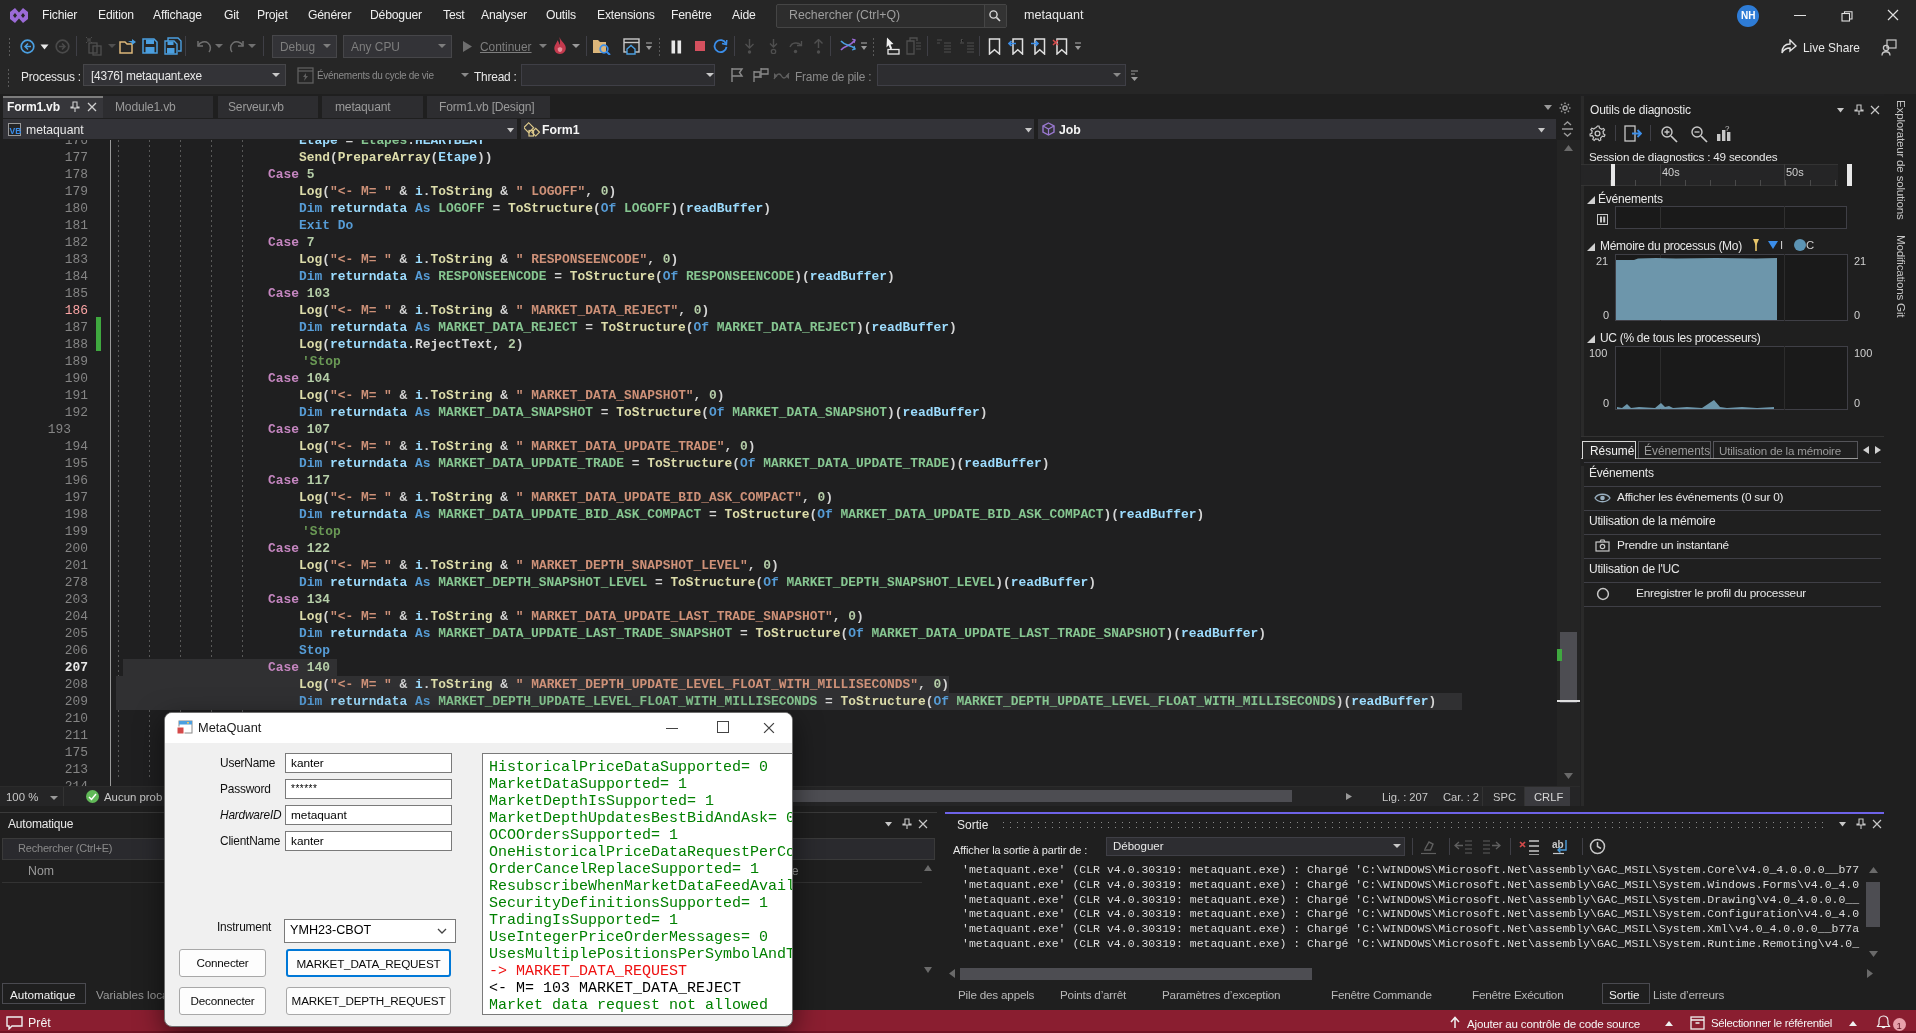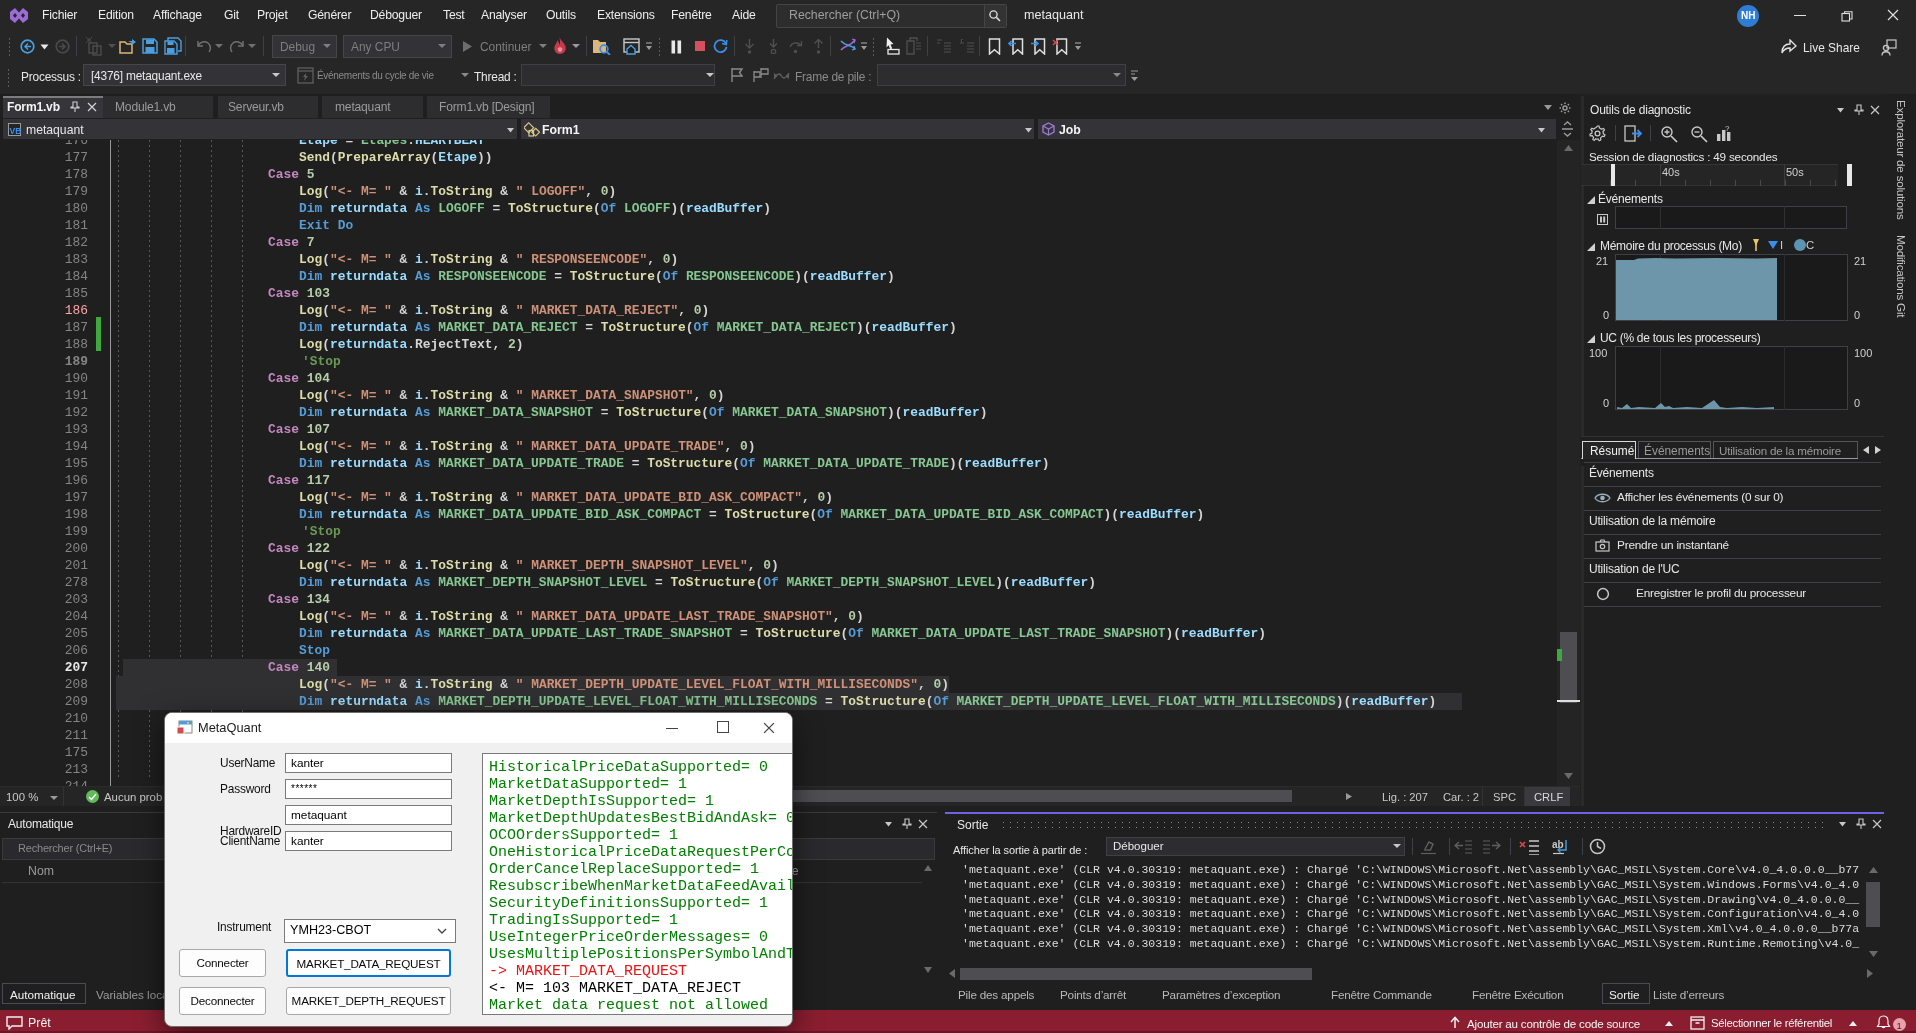--- a/index.html
+++ b/index.html
@@ -114,21 +114,21 @@
 <div class="sep-v" style="left:263px;top:36px;height:20px;"></div>
 <div class="combo" style="left:272px;top:35px;width:65px;height:23px;background:#333337;border-color:#464649;"></div>
 <div class="txt" style="left:280px;top:40px;font-size:11.9px;color:#7e7e7e;">Debug</div>
 <div class="ddarrow" style="left:323px;top:44px;border-top-color:#7e7e7e;"></div>
 <div class="combo" style="left:343px;top:35px;width:109px;height:23px;background:#333337;border-color:#464649;"></div>
 <div class="txt" style="left:351px;top:40px;font-size:11.9px;color:#7e7e7e;">Any CPU</div>
 <div class="ddarrow" style="left:438px;top:44px;border-top-color:#7e7e7e;"></div>
 <svg class="abs" style="left:462px;top:40px" width="11" height="13" viewBox="0 0 11 13">
       <path d="M1 1 L10 6.5 L1 12 Z" fill="#6e6e6e"></path>
     </svg>
-<div class="txt" style="left:480px;top:40px;font-size:11.9px;color:#7e7e7e;">Continuer</div>
+<div class="txt" style="left:480px;top:40px;font-size:11.9px;color:#7e7e7e;text-decoration:underline;">Continuer</div>
 <div class="ddarrow" style="left:539px;top:44px;border-top-color:#7e7e7e;"></div>
 <svg class="abs" style="left:553px;top:37px" width="14" height="18" viewBox="0 0 14 18">
       <path d="M6.5 0 C7.5 3.5,11 5.5,12.2 8.5 C14 12.5,11.5 17,7 17 C2.5 17,0.2 12.8,1.8 8.8 C2.7 6.6,4 5.6,4.5 3.2 C5.8 5,6.3 6,6 7.8 C8 6.8,6.7 2.6,6.5 0 Z" fill="#c43a4e"></path>
       <path d="M4.8 11.5 C5.7 9.7,8.3 9.7,9.2 11.5 C9.7 13.2,8.3 15,7 15 C5.7 15,4.4 13.2,4.8 11.5 Z" fill="#e8909c"></path>
     </svg>
 <div class="ddarrow" style="left:572px;top:44px;border-top-color:#9a9a9a;"></div>
 <div class="sep-v" style="left:586px;top:36px;height:20px;"></div>
 <svg class="abs" style="left:592px;top:38px" width="19" height="17" viewBox="0 0 19 17">
       <path d="M1 15 L1 2 L6 2 L8 4 L14 4 L14 15 Z" fill="#dcb67a"></path>
       <circle cx="12" cy="11" r="3.8" fill="none" stroke="#3b8eea" stroke-width="1.8"></circle>
@@ -337,25 +337,25 @@
 <div class="ln" style="left:38px;top:43px;color:#858585;font-weight:normal;">179</div>
 <div class="ln" style="left:38px;top:60px;color:#858585;font-weight:normal;">180</div>
 <div class="ln" style="left:38px;top:77px;color:#858585;font-weight:normal;">181</div>
 <div class="ln" style="left:38px;top:94px;color:#858585;font-weight:normal;">182</div>
 <div class="ln" style="left:38px;top:111px;color:#858585;font-weight:normal;">183</div>
 <div class="ln" style="left:38px;top:128px;color:#858585;font-weight:normal;">184</div>
 <div class="ln" style="left:38px;top:145px;color:#858585;font-weight:normal;">185</div>
 <div class="ln" style="left:38px;top:162px;color:#fca5a5;font-weight:normal;">186</div>
 <div class="ln" style="left:38px;top:179px;color:#858585;font-weight:normal;">187</div>
 <div class="ln" style="left:38px;top:196px;color:#858585;font-weight:normal;">188</div>
-<div class="ln" style="left:38px;top:213px;color:#858585;font-weight:bold;">189</div>
+<div class="ln" style="left:38px;top:213px;color:#858585;font-weight:normal;">189</div>
 <div class="ln" style="left:38px;top:230px;color:#858585;font-weight:normal;">190</div>
 <div class="ln" style="left:38px;top:247px;color:#858585;font-weight:normal;">191</div>
 <div class="ln" style="left:38px;top:264px;color:#858585;font-weight:normal;">192</div>
-<div class="ln" style="left:38px;top:281px;color:#858585;font-weight:normal;">193</div>
+<div class="ln" style="left:21px;top:281px;color:#858585;font-weight:normal;">193</div>
 <div class="ln" style="left:38px;top:298px;color:#858585;font-weight:normal;">194</div>
 <div class="ln" style="left:38px;top:315px;color:#858585;font-weight:normal;">195</div>
 <div class="ln" style="left:38px;top:332px;color:#858585;font-weight:normal;">196</div>
 <div class="ln" style="left:38px;top:349px;color:#858585;font-weight:normal;">197</div>
 <div class="ln" style="left:38px;top:366px;color:#858585;font-weight:normal;">198</div>
 <div class="ln" style="left:38px;top:383px;color:#858585;font-weight:normal;">199</div>
 <div class="ln" style="left:38px;top:400px;color:#858585;font-weight:normal;">200</div>
 <div class="ln" style="left:38px;top:417px;color:#858585;font-weight:normal;">201</div>
 <div class="ln" style="left:38px;top:434px;color:#858585;font-weight:normal;">278</div>
 <div class="ln" style="left:38px;top:451px;color:#858585;font-weight:normal;">203</div>
@@ -721,21 +721,21 @@
         <rect x="1" y="7" width="7" height="7" fill="#d44a4a" stroke="#fff" stroke-width="1"></rect>
       </svg>
 <div class="txt" style="left:33px;top:7px;font-size:12.8px;color:#1a1a1a;">MetaQuant</div>
 <div class="abs" style="left:501px;top:15px;width:12px;height:1.3px;background:#444;"></div>
 <div class="abs" style="left:552px;top:8px;width:12px;height:12px;border:1.2px solid #444;"></div>
 <svg class="abs" style="left:598px;top:9px" width="12" height="12" viewBox="0 0 11 11">
         <path d="M1 1 L10 10 M10 1 L1 10" stroke="#444" stroke-width="1.2"></path>
       </svg>
 <div class="dlbl" style="left:55px;top:43px;">UserName</div>
 <div class="dlbl" style="left:55px;top:69px;">Password</div>
-<div class="dlbl" style="left:55px;top:111px;">HardwareID</div>
+<div class="dlbl" style="left:55px;top:95px;font-style:italic;">HardwareID</div>
 <div class="dlbl" style="left:55px;top:121px;">ClientName</div>
 <div class="dlbl" style="left:52px;top:207px;">Instrument</div>
 <div class="dfield" style="top:40px;">kanter</div>
 <div class="dfield" style="top:66px;font-size:10px;letter-spacing:0.5px;padding-top:3px;">******</div>
 <div class="dfield" style="top:92px;">metaquant</div>
 <div class="dfield" style="top:118px;">kanter</div>
 <div class="abs" style="left:119px;top:206px;width:172px;height:24px;background:#fff;border:1px solid #7a7a7a;"></div>
 <div class="txt" style="left:125px;top:210px;font-size:12.6px;color:#000;">YMH23-CBOT</div>
 <svg class="abs" style="left:272px;top:215px" width="10" height="6" viewBox="0 0 10 6">
         <path d="M1 1 L5 5 L9 1" fill="none" stroke="#444" stroke-width="1.3"></path>

